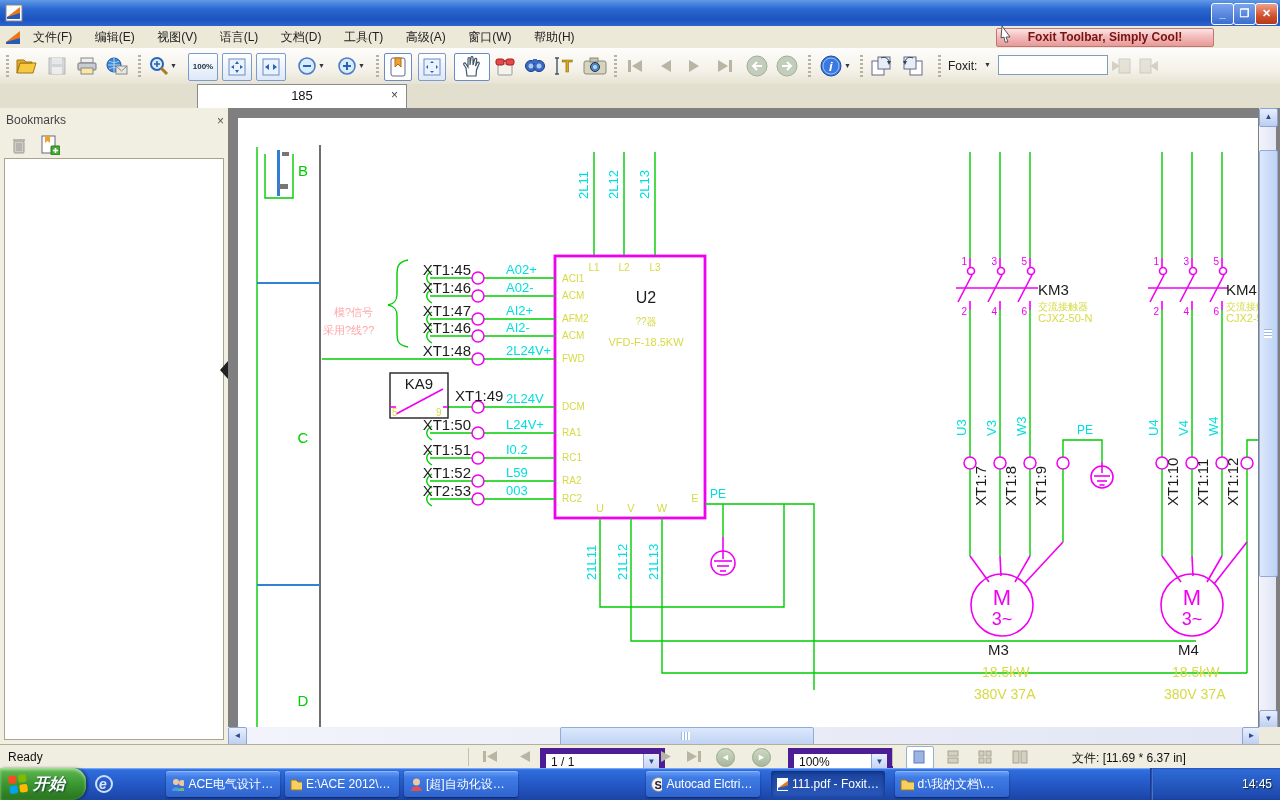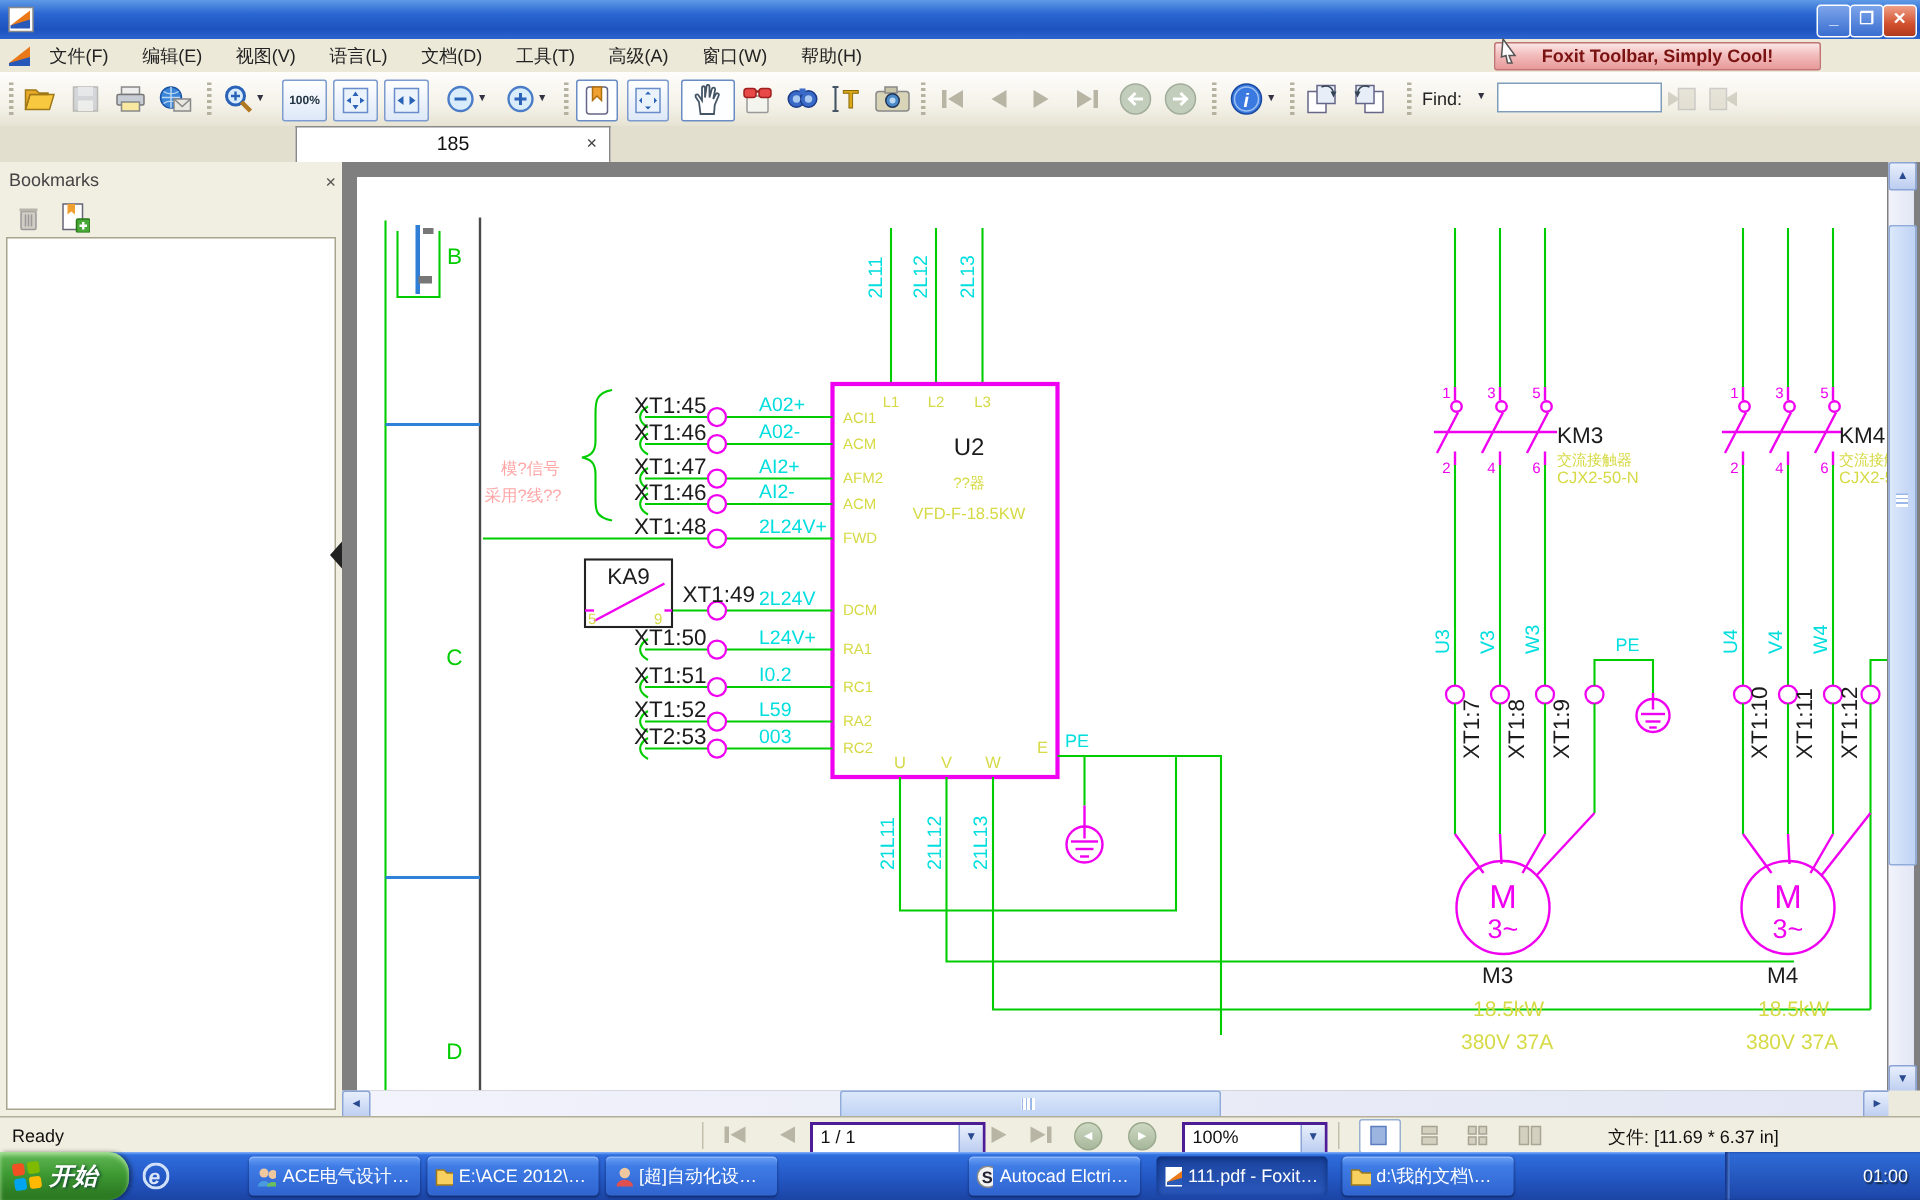--- a/index.html
+++ b/index.html
@@ -61,21 +61,21 @@
   #vgrip{position:absolute;left:4px;top:178px;width:8px;height:9px;
     background-image:repeating-linear-gradient(180deg,#9cb8e8 0 1px,#fff 1px 3px)}
   #hscroll{position:absolute;left:0;top:619px;width:1031px;height:17px}
   #hthumb{position:absolute;left:332px;top:0;width:252px;height:17px;border:1px solid #90acdc;border-radius:2px;
     background:linear-gradient(#dce8fb,#bed2f4)}
   #hgrip{position:absolute;left:120px;top:4px;width:9px;height:8px;
     background-image:repeating-linear-gradient(90deg,#9cb8e8 0 1px,#fff 1px 3px)}
   #sbcorner{position:absolute;left:1031px;top:619px;width:21px;height:17px;background:#ece9dd}
   
   #statusbar{left:0;top:744px;width:1280px;height:24px;background:#f0eee0;border-top:1px solid #b2ae9a;font-size:12px;color:#111}
-  .combo{position:absolute;top:3px;height:17px;border:2px solid #4c1d95;background:#fff;font-size:12px;padding:1px 0 0 5px}
+  .combo{position:absolute;top:3px;height:17px;border:6px solid #4c1d95;background:#fff;font-size:12px;padding:1px 0 0 5px}
   .combo .cdd{position:absolute;right:0;top:0;width:15px;height:100%;background:linear-gradient(#e8effc,#bccdf0);
     border-left:1px solid #8aa4d8;color:#2a4a90;font-size:8px;text-align:center;line-height:15px}
   .navtri{position:absolute;top:5px}
   .statcirc{position:absolute;top:3px;width:17px;height:17px;border-radius:50%;background:linear-gradient(#cdd8c2,#a8b89c);
     border:1px solid #98a88c;color:#fff;font-size:9px;text-align:center;line-height:16px}
   .layico{position:absolute;top:5px}
   #laybox{position:absolute;left:906px;top:1px;width:26px;height:21px;background:#fff;border:1px solid #9ab0d0;border-radius:2px}
   #fileinfo{position:absolute;left:1072px;top:5px}
   .ssep{position:absolute;top:3px;width:1px;height:18px;background:#c4c0ac}
   
@@ -322,21 +322,21 @@
   </div>
   <div class="tbtn" style="left:900px">
     <svg width="22" height="22">
         <rect x="8" y="6" width="12" height="14" fill="#fff" stroke="#668"></rect>
         <rect x="2" y="2" width="12" height="12" fill="#e8eef8" stroke="#668"></rect>
         <path d="M11 3 C6 1 3 4 3 8" stroke="#345" fill="none"></path>
         <path d="M3 10 L1 6 L5 6 Z" fill="#345"></path>
       </svg>
   </div>
   <div class="grip" style="left:938px"></div>
-  <span id="findlabel">Find:</span>
+  <span id="findlabel">Foxit:</span>
   <span class="dd" style="left:984px;top:13px">▼</span>
   <input id="findinput" type="text" value="" style="">
   <div class="tbtn" style="left:1108px">
     <svg width="20" height="18" class="disabledglyph">
         <rect x="8" y="2" width="11" height="14" fill="#d8d4c4" stroke="#aaa"></rect>
         <path d="M9 9 L1 4 V14 Z" fill="#b9b5a5"></path>
       </svg>
   </div>
   <div class="tbtn" style="left:1136px">
     <svg width="20" height="18" class="disabledglyph">
@@ -748,15 +748,15 @@
   </div>
   <div class="taskbtn" style="left:895px">
     <svg width="16" height="13">
         <path d="M1 12 V2 L6 2 L8 4 L15 4 V12 Z" fill="#f8d060" stroke="#a07818"></path>
       </svg>
     <span class="tlabel">d:\我的文档\桌面\...</span>
   </div>
 
   <div id="tray">
 
-    <span id="clock">01:00</span>
+    <span id="clock">14:45</span>
   </div>
 </div>
 
 </body></html>

